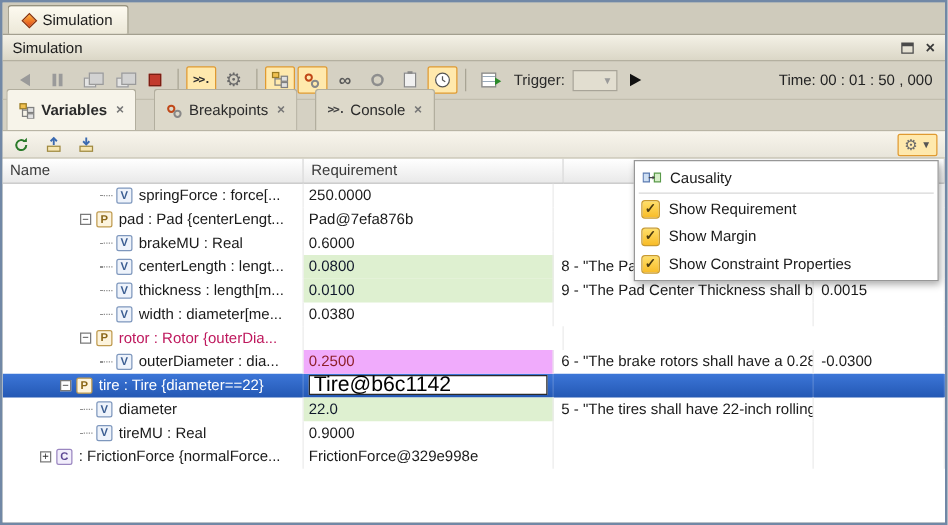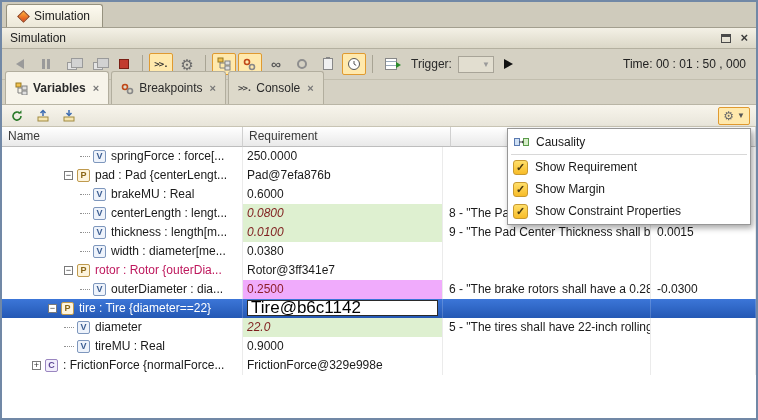--- a/index.html
+++ b/index.html
@@ -89,21 +89,21 @@
   .play-tri { width: 0; height: 0; border-top: 5px solid transparent; border-bottom: 5px solid transparent; border-left: 9px solid #111; margin-left: 8px; }
   .time-label { margin-left: auto; padding-right: 4px; color: #222; }
 
   
   .view-tabs {
     height: 25px; flex: none;
     display: flex; align-items: flex-end; padding-left: 3px;
     border-bottom: 1px solid #b9b5a5;
   }
   .vtab {
-    height: 23px; padding: 16px 9px; margin-right: 2px;
+    height: 23px; padding: 16px 9px; margin-right: 14px;
     display: flex; align-items: center; gap: 5px;
     border: 1px solid #b2ae9e; border-bottom: none;
     border-radius: 3px 3px 0 0;
     background: #ddd9ca; color: #2a2a2a;
   }
   .vtab.active { background: #f7f4ea; font-weight: bold; }
   .vtab .x { font-weight: bold; font-size: 11px; color: #777; margin-left: 2px; }
   .console-icon-sm { font-family: "DejaVu Sans Mono", monospace; font-size: 9px; font-weight: bold; color: #444; letter-spacing: -1px; }
 
   
@@ -155,21 +155,21 @@
   .ticon {
     width: 13px; height: 13px; flex: none; border-radius: 2px;
     font-weight: bold; font-size: 9px; line-height: 11px; text-align: center;
     margin-right: 5px;
   }
   .ticon-V { background: #eef3fb; border: 1px solid #7e97bd; color: #3c5e92; }
   .ticon-P { background: #fdf4dd; border: 1px solid #bf9a4e; color: #8a6617; }
   .ticon-C { background: #f2eefc; border: 1px solid #9a86c0; color: #5c4694; }
   .nlabel { overflow: hidden; white-space: nowrap; }
   .nlabel.err { color: #be185d; }
-  .cell.pass { background: #def0d0; color: #7f1d1d; font-style: italic; }
+  .cell.pass { background: #def0d0; color: #0f172a; }
   .cell.fail { background: #f0abfc; color: #8e1f2a; }
   .trow.selected { background: linear-gradient(#3c76d8, #2458b4); }
   .trow.selected .cell { color: #fff; border-right-color: rgba(255,255,255,0.18); }
   .trow.selected .nlabel { color: #fff; }
   .editbox {
     display: block; margin: 1px 0; height: 16px; line-height: 14px;
     background: #fff; border: 1px solid #2a2a2a; color: #000;
     padding: 0 3px; font-size: 17px; width: 100%;
   }
 
@@ -396,21 +396,20 @@
           <div class="cell col-value">0.0380</div>
           <div class="cell col-req"></div>
           <div class="cell col-margin"></div>
         </div>
         <div class="trow">
           <div class="cell col-name" style="padding-left: 62px;">
             <span class="expander">−</span>
             <span class="ticon ticon-P">P</span>
             <span class="nlabel err">rotor : Rotor {outerDia...</span>
           </div>
-          <div class="cell col-value">Rotor@3ff341e7</div>
           <div class="cell col-req"></div>
           <div class="cell col-margin"></div>
         </div>
         <div class="trow">
           <div class="cell col-name" style="padding-left: 78px;">
             <span class="treeline"></span>
             <span class="ticon ticon-V">V</span>
             <span class="nlabel">outerDiameter : dia...</span>
           </div>
           <div class="cell col-value fail">0.2500</div>

